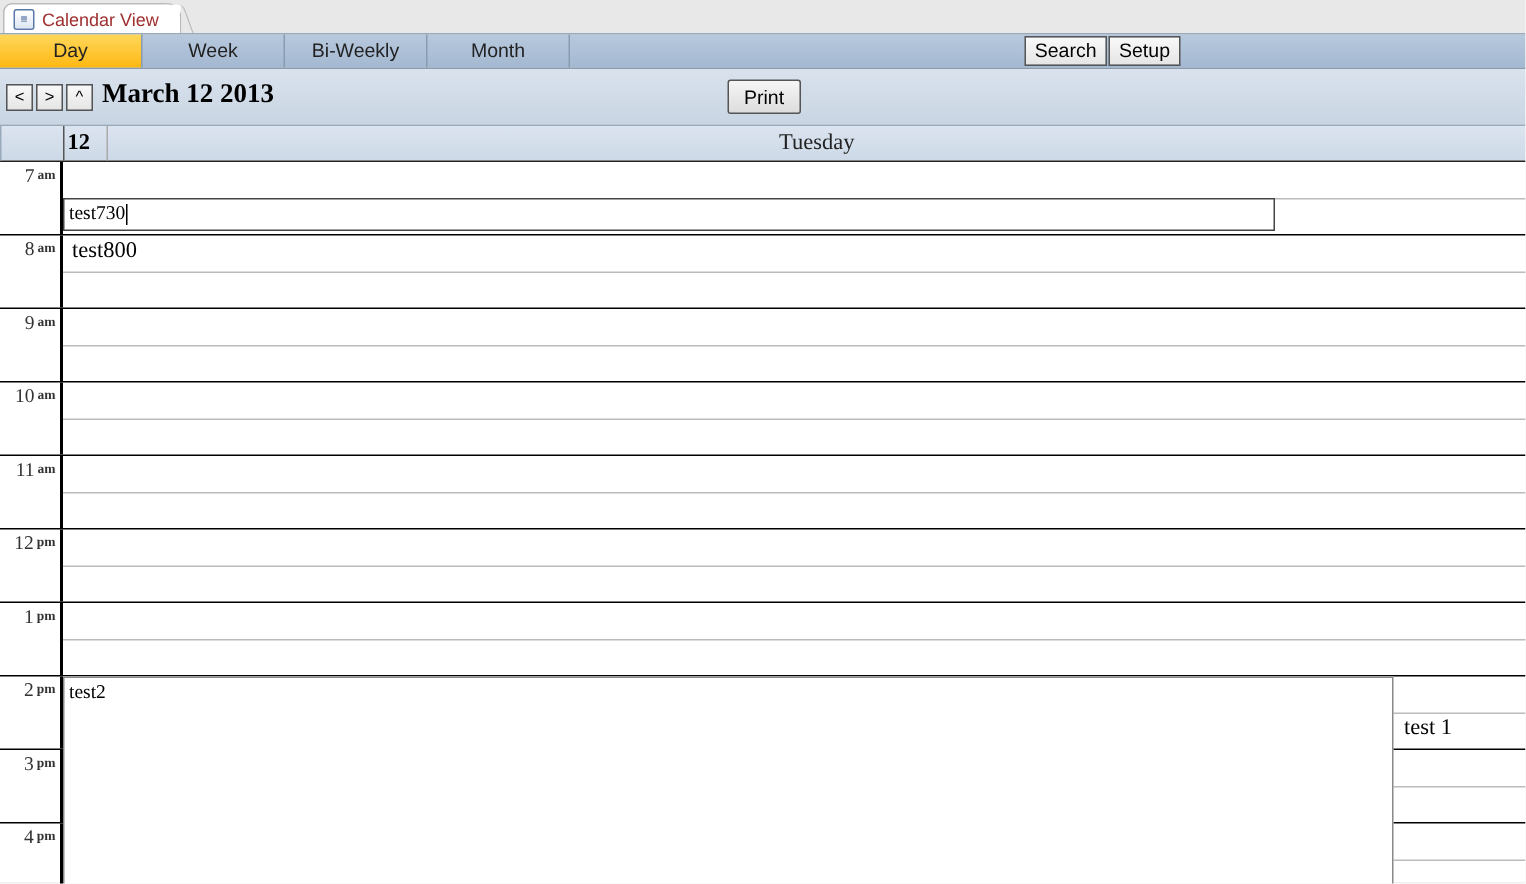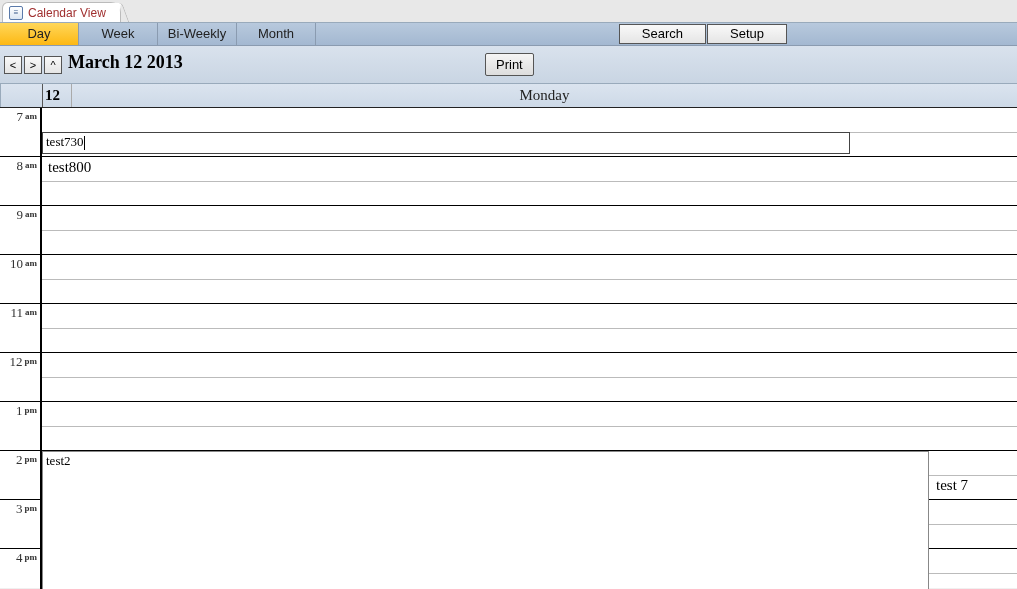--- a/index.html
+++ b/index.html
@@ -60,21 +60,21 @@
     }
     .view-tabs {
       display: flex;
       background: linear-gradient(#b8c9dd, #a3b8d1);
       border-top: 1px solid #9ab;
       border-bottom: 1px solid #8a9bb0;
       height: 24px;
       position: relative;
     }
     .view-tab {
-      width: 79px;
+      width: 95px;
       text-align: center;
       line-height: 22px;
       font-size: 13px;
       color: #222;
       border-right: 1px solid #8a9bb0;
       cursor: pointer;
     }
     .view-tab.active {
       background: linear-gradient(#ffd75a, #fdb813);
       font-weight: 500;
@@ -82,21 +82,21 @@
     .right-buttons {
       position: absolute;
       right: 230px;
       top: 1px;
       display: flex;
       gap: 1px;
     }
     .right-buttons button {
       border: 1px solid #555;
       background: linear-gradient(#f9f9f9, #e5e5e5);
-      padding: 2px 22px;
+      padding: 2px 6px;
       font-size: 13px;
       cursor: pointer;
       height: 20px;
       line-height: 14px;
     }
     .date-header {
       display: flex;
       align-items: center;
       background: linear-gradient(#d9e2ed, #c9d5e3);
       border-bottom: 1px solid #9ab;
@@ -249,21 +249,21 @@
   <button class="nav-btn">&lt;</button>
   <button class="nav-btn">&gt;</button>
   <button class="nav-btn">^</button>
   <div class="date-title">March 12 2013</div>
   <button class="print-btn">Print</button>
 </div>
 
 <div class="day-header">
   <div class="day-number-cell"></div>
   <div class="day-number">12</div>
-  <div class="day-name">Monday</div>
+  <div class="day-name">Tuesday</div>
 </div>
 
 <div class="calendar-body">
 
   <div class="time-slot">
     <div class="time-label">
         <span>7</span>
         <sup>am</sup>
       </div>
     <div class="time-content">
@@ -355,15 +355,15 @@
   <div class="event editing event-test730">
     <span>test730</span><span class="cursor"></span>
   </div>
   <div class="plain-text" style="left:45px; top:49px;">
     <span>test800</span>
   </div>
   <div class="event event-test2">
     <span>test2</span>
   </div>
   <div class="plain-text" style="left:933px; top:367px;">
-    <span>test 7</span>
+    <span>test 1</span>
   </div>
 </div>
 
 </body></html>

